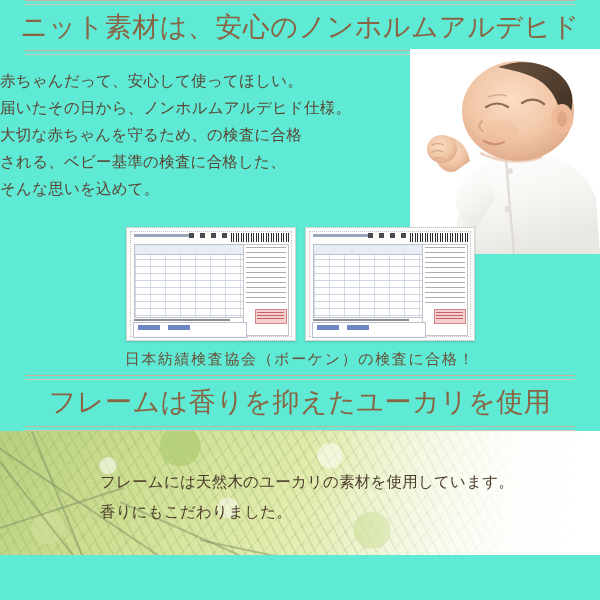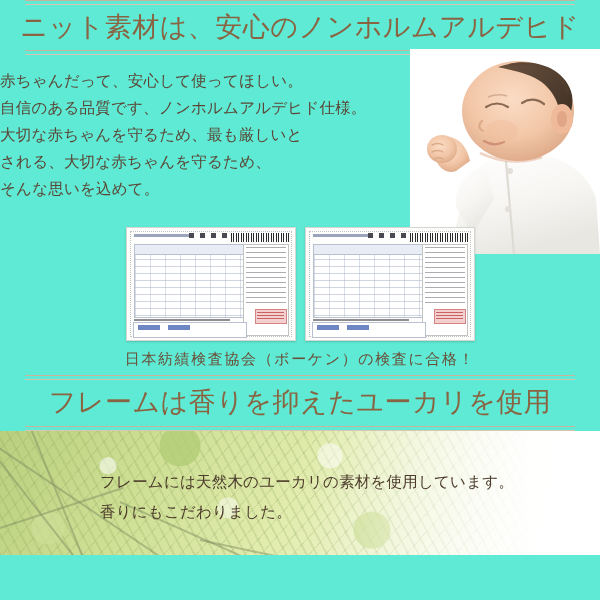--- a/index.html
+++ b/index.html
@@ -292,23 +292,23 @@
         <path d="M74 92 q10 6 20 1" stroke="#cf8f78" stroke-width="2.2" fill="none" stroke-linecap="round"></path>
 
         <ellipse cx="92" cy="82" rx="16" ry="11" fill="#f0b99c" opacity="0.35"></ellipse>
 
         <path d="M70 104 q30 14 62 4" stroke="#e2ab8b" stroke-width="3" fill="none" opacity="0.5"></path>
       </svg>
     </div>
 
     <div class="sec1-body">
       <p>赤ちゃんだって、安心して使ってほしい。</p>
-      <p>自信のある品質です、ノンホルムアルデヒド仕様。</p>
-      <p>大切な赤ちゃんを守るため、最も厳しいと</p>
-      <p>される、大切な赤ちゃんを守るため、</p>
+      <p>届いたその日から、ノンホルムアルデヒド仕様。</p>
+      <p>大切な赤ちゃんを守るため、の検査に合格</p>
+      <p>される、ベビー基準の検査に合格した、</p>
       <p>そんな思いを込めて。</p>
     </div>
 
     <div class="cert-row">
 
       <div class="cert">
         <div class="cert-inner"></div>
         <div class="cert-title"></div>
         <div class="cert-bigtitle"></div>
         <div class="cert-barcode"></div>

